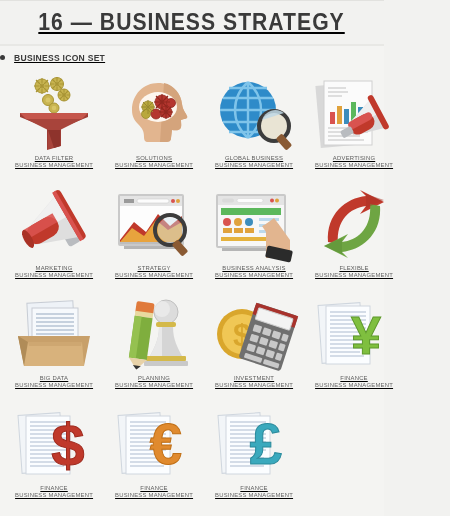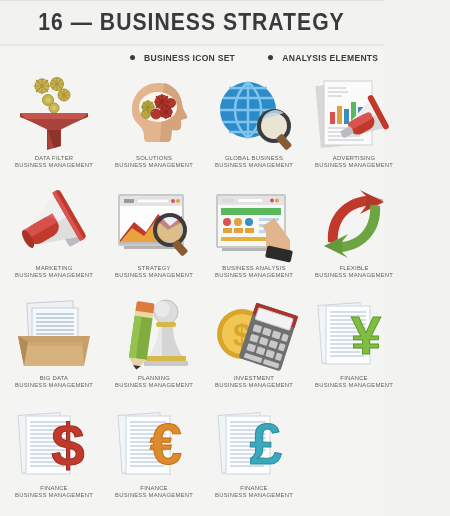--- a/index.html
+++ b/index.html
@@ -6,20 +6,21 @@
   html, body {
     width: 450px; height: 516px;
     background: #f2f2f0;
     font-family: "Liberation Sans", sans-serif;
     overflow: hidden;
   }
   #page {
     position: relative;
     width: 384px; height: 516px;
     background: #f4f4f2;
+    text-decoration: underline;
   }
 
   
   .header-band {
     position: relative;
     height: 46px;
     background: #f2f2f0;
     border-top: 1px solid #e2e2df;
     border-bottom: 2px solid #e8e8e5;
     display: flex;
@@ -33,21 +34,21 @@
     letter-spacing: 1.1px;
     color: #3a3a3a;
     transform: scaleX(0.92);
     white-space: nowrap;
   }
 
   .subhead {
     height: 22px;
     display: flex;
     align-items: center;
-    justify-content: flex-end;
+    justify-content: space-between;
     gap: 28px;
     background: #f4f4f2;
   }
   .sub-item { display: flex; align-items: center; gap: 4px; }
   .sub-dot {
     width: 5px; height: 5px; border-radius: 50%;
     background: #3a3a3a; display: inline-block;
   }
   .sub-label {
     font-family: "Liberation Sans Narrow", "Liberation Sans", sans-serif;
@@ -102,24 +103,20 @@
 <div id="page">
 
   <div class="header-band">
     <div class="header-title">16 — BUSINESS STRATEGY</div>
   </div>
 
   <div class="subhead">
     <div class="sub-item">
       <span class="sub-dot"></span>
       <span class="sub-label">BUSINESS ICON SET</span>
-    </div>
-    <div class="sub-item">
-      <span class="sub-dot"></span>
-      <span class="sub-label">ANALYSIS ELEMENTS</span>
     </div>
   </div>
 
   <div class="grid">
 
     <div class="cell">
       <div class="art">
         <svg viewBox="0 0 100 76" width="100" height="76">
           <g fill="#c8b450" stroke="#a99535" stroke-width="1">
             <circle cx="38" cy="10" r="7"></circle>

